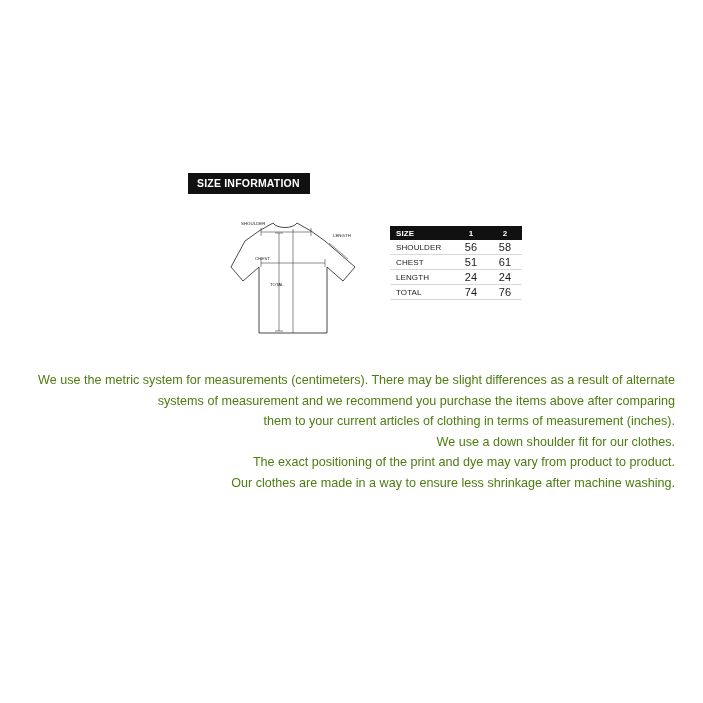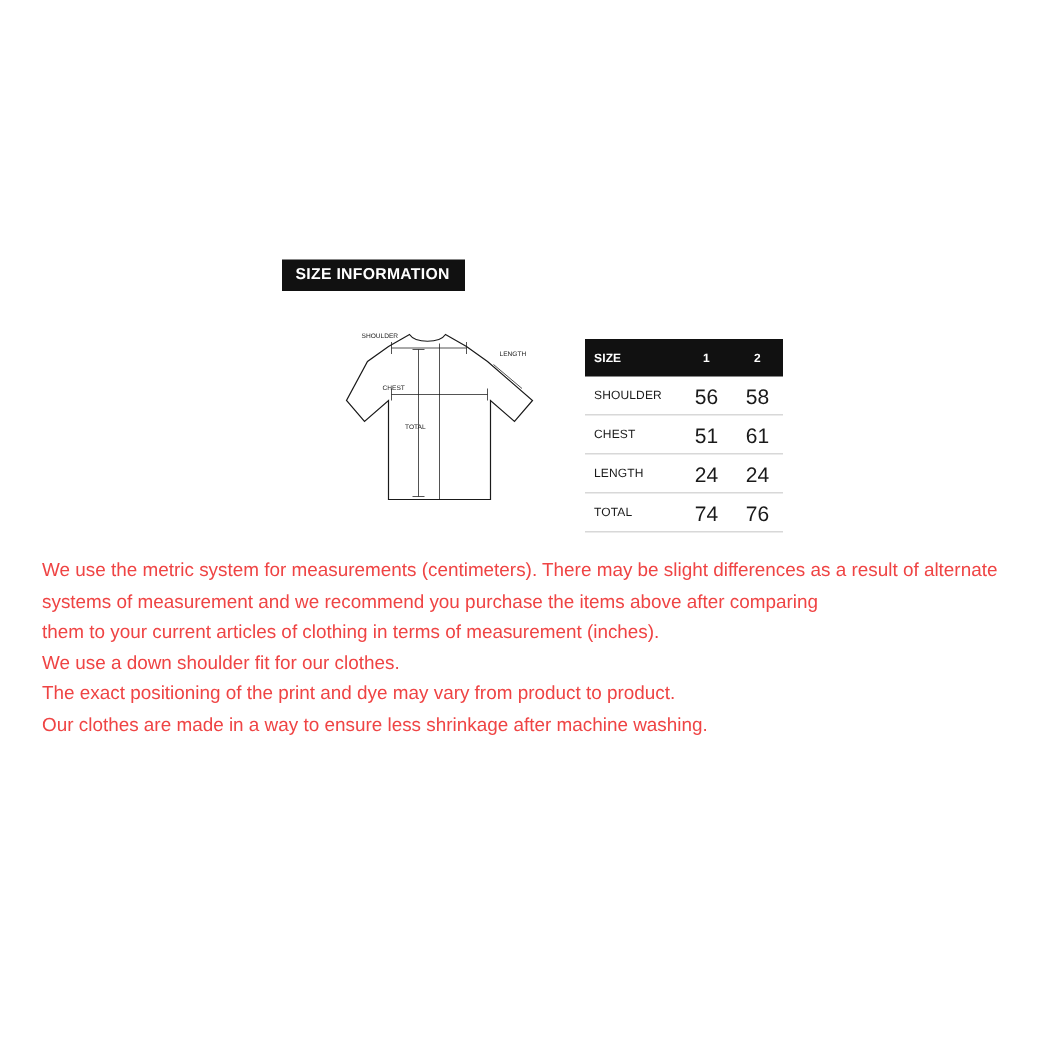--- a/index.html
+++ b/index.html
@@ -51,21 +51,21 @@
     left: 390px;
     top: 226px;
     width: 132px;
     border-collapse: collapse;
     font-size: 8px;
     letter-spacing: 0.1px;
   }
   .size-table th,
   .size-table td {
     padding: 0;
-    height: 25px;
+    height: 14px;
     vertical-align: middle;
     font-weight: normal;
     text-align: center;
   }
   .size-table thead th {
     background: #111111;
     color: #ffffff;
     font-weight: bold;
     font-size: 8px;
   }
@@ -73,36 +73,36 @@
   .size-table tbody td.lbl {
     text-align: left;
     padding-left: 6px;
     width: 58px;
   }
   .size-table tbody tr {
     border-bottom: 1px solid #d8d8d8;
   }
   .size-table tbody td {
     color: #1a1a1a;
-    font-size: 14px;
+    font-size: 11px;
   }
   .size-table tbody td.lbl {
     font-size: 8px;
   }
 
   
   .notes {
     position: absolute;
     left: 0;
     top: 370px;
     width: 703px;
-    text-align: left;
+    text-align: right;
     font-size: 12.6px;
     line-height: 20.5px;
-    color: #ef4444;
+    color: #4d7c0f;
   }
   .notes p {
     margin: 0;
     padding: 0 28px;
   }
 </style>
 </head>
 <body>
 
 <div class="page">

